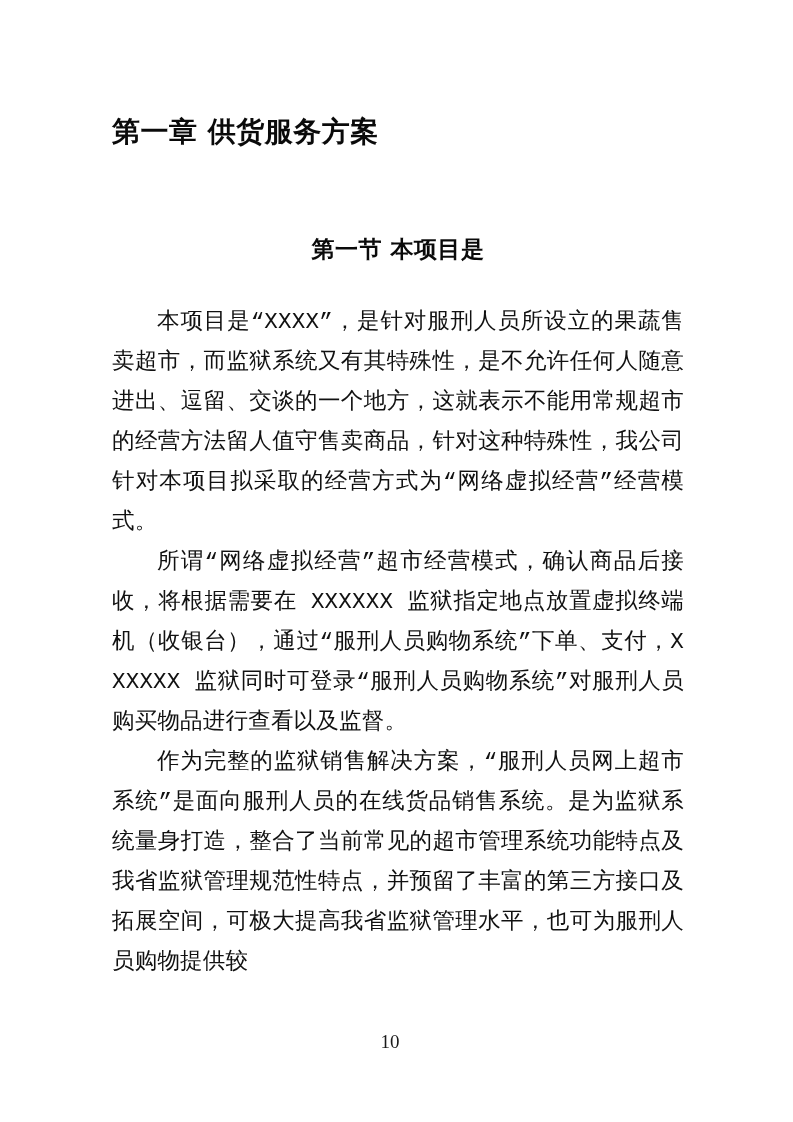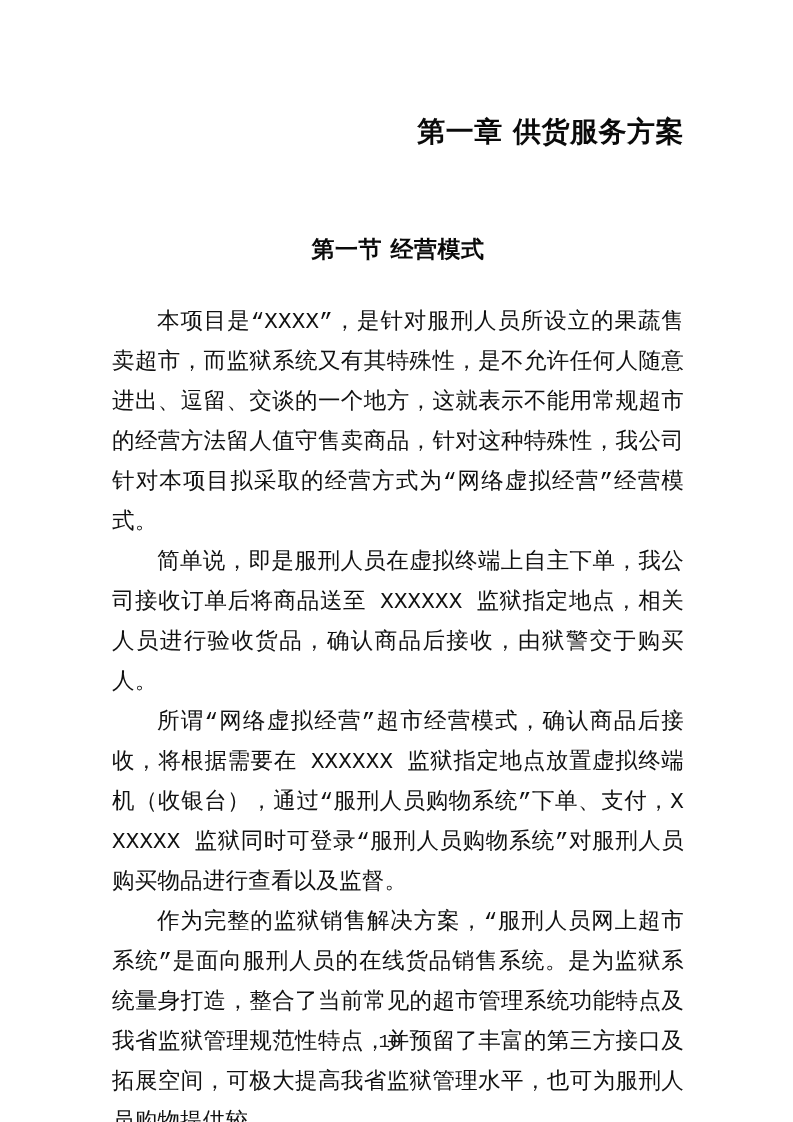--- a/index.html
+++ b/index.html
@@ -27,21 +27,21 @@
   .content {
     position: absolute;
     left: 112px;
     top: 0;
     width: 572px;
   }
 
   .doc-title {
     font-size: 28px;
     font-weight: bold;
-    text-align: right;
+    text-align: left;
     letter-spacing: 0.5px;
     margin: 0;
     padding-top: 112px;
     line-height: 40px;
     font-family: "DejaVu Sans", "Liberation Sans", sans-serif;
     color: #0a0a0a;
   }
 
   .doc-subtitle {
     font-size: 23px;
@@ -74,36 +74,35 @@
 
   .page-number {
     position: absolute;
     left: 0;
     right: 13px;
     top: 1030px;
     text-align: center;
     font-size: 19px;
     line-height: 24px;
     color: #1a1a1a;
-    font-family: Liberation Mono, monospace;
+    font-family: Liberation Serif, serif;
   }
 </style>
 </head>
 <body>
 
 <div class="page">
   <div class="content">
 
     <h1 class="doc-title">第一章  供货服务方案</h1>
 
-    <h2 class="doc-subtitle">第一节  经营模式</h2>
+    <h2 class="doc-subtitle">第一节  本项目是</h2>
 
     <div class="body-block">
       <p class="para">本项目是“XXXX”，是针对服刑人员所设立的果蔬售卖超市，而监狱系统又有其特殊性，是不允许任何人随意进出、逗留、交谈的一个地方，这就表示不能用常规超市的经营方法留人值守售卖商品，针对这种特殊性，我公司针对本项目拟采取的经营方式为“网络虚拟经营”经营模式。</p>
-      <p class="para">简单说，即是服刑人员在虚拟终端上自主下单，我公司接收订单后将商品送至 XXXXXX 监狱指定地点，相关人员进行验收货品，确认商品后接收，由狱警交于购买人。</p>
       <p class="para">所谓“网络虚拟经营”超市经营模式，确认商品后接收，将根据需要在 XXXXXX 监狱指定地点放置虚拟终端机（收银台），通过“服刑人员购物系统”下单、支付，XXXXXX 监狱同时可登录“服刑人员购物系统”对服刑人员购买物品进行查看以及监督。</p>
       <p class="para">作为完整的监狱销售解决方案，“服刑人员网上超市系统”是面向服刑人员的在线货品销售系统。是为监狱系统量身打造，整合了当前常见的超市管理系统功能特点及我省监狱管理规范性特点，并预留了丰富的第三方接口及拓展空间，可极大提高我省监狱管理水平，也可为服刑人员购物提供较</p>
     </div>
 
   </div>
 
   <div class="page-number">10</div>
 </div>
 
 </body></html>

